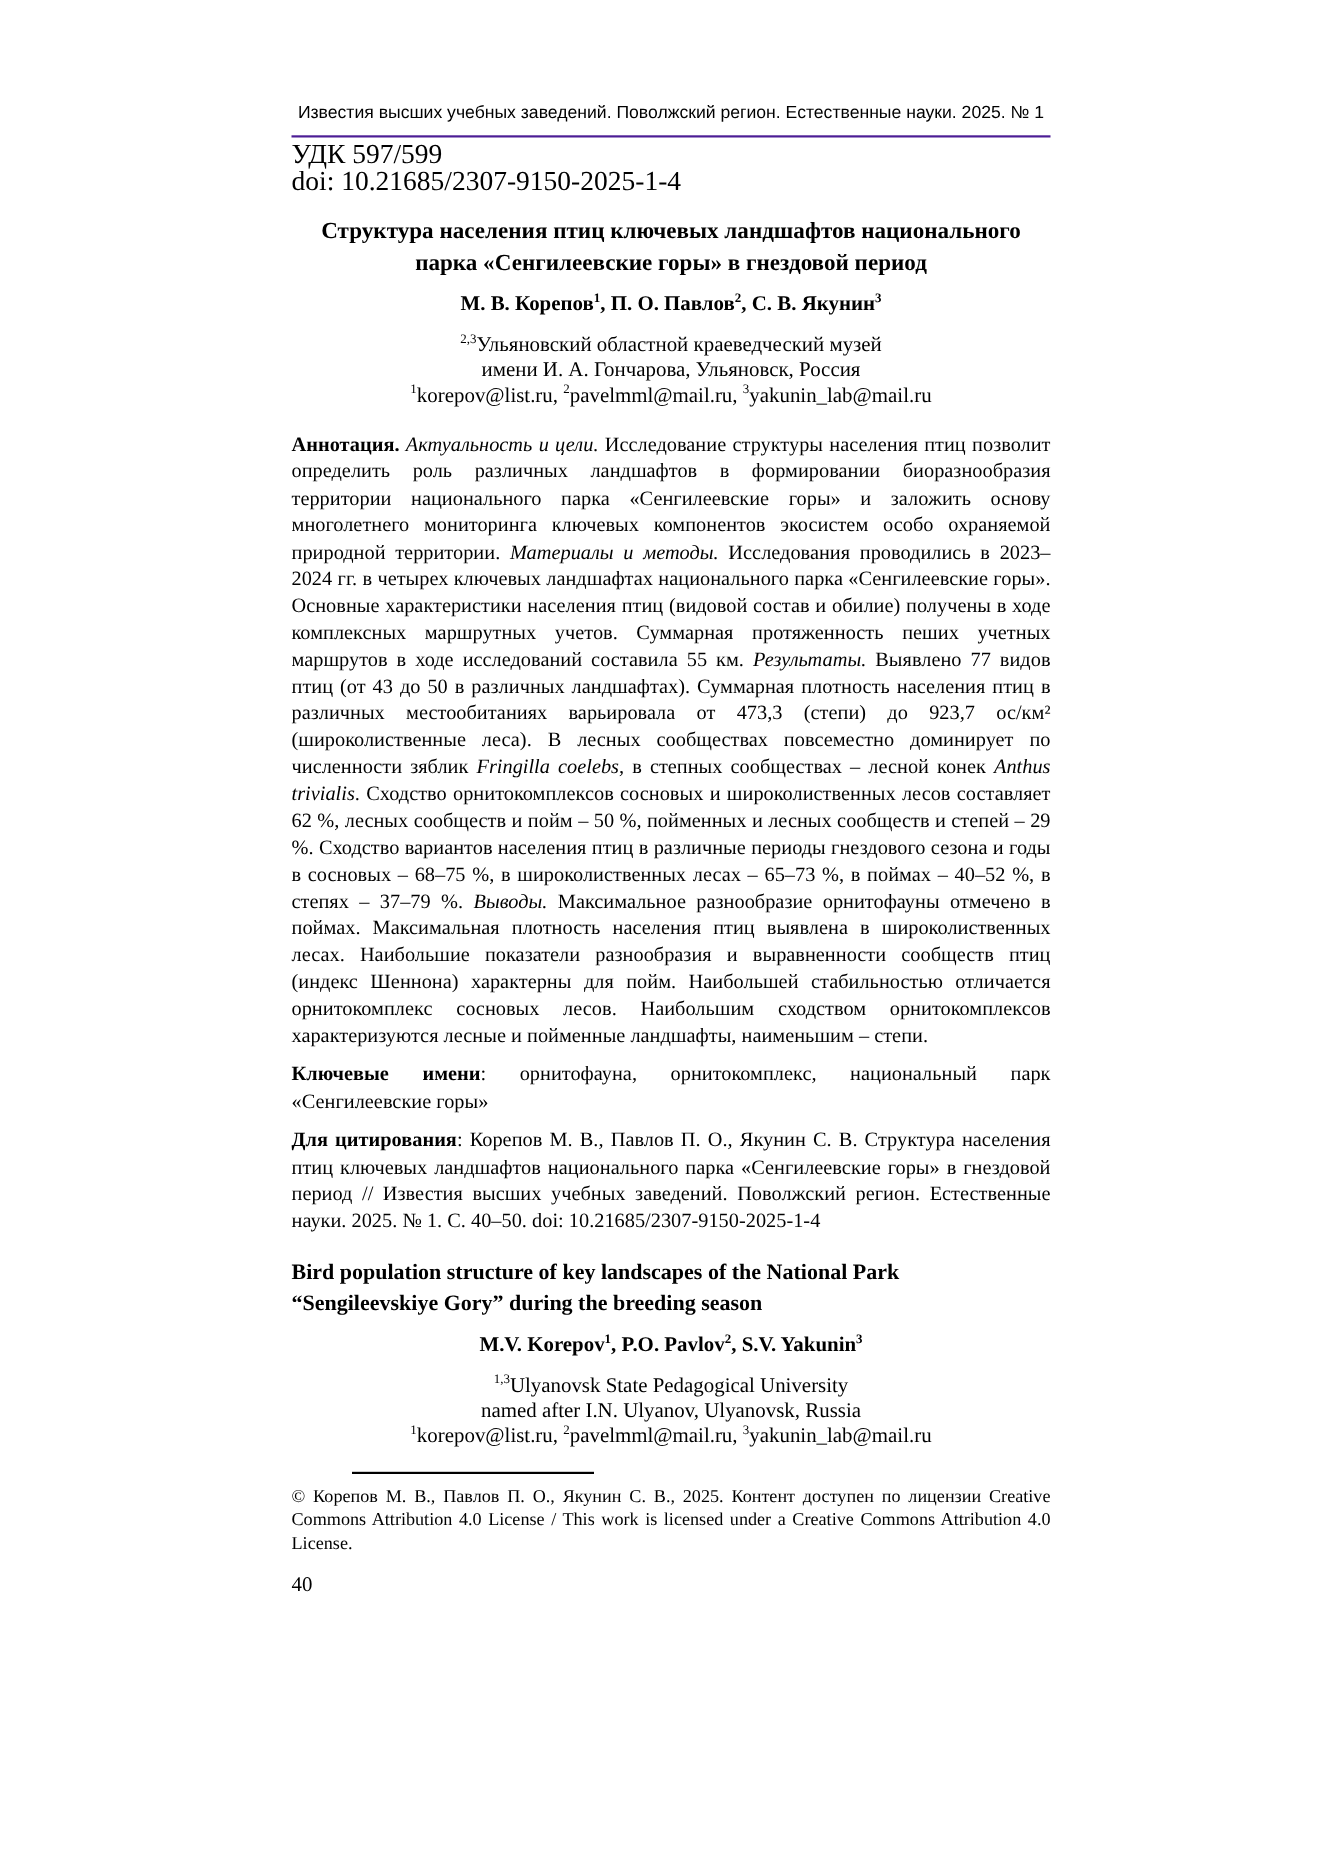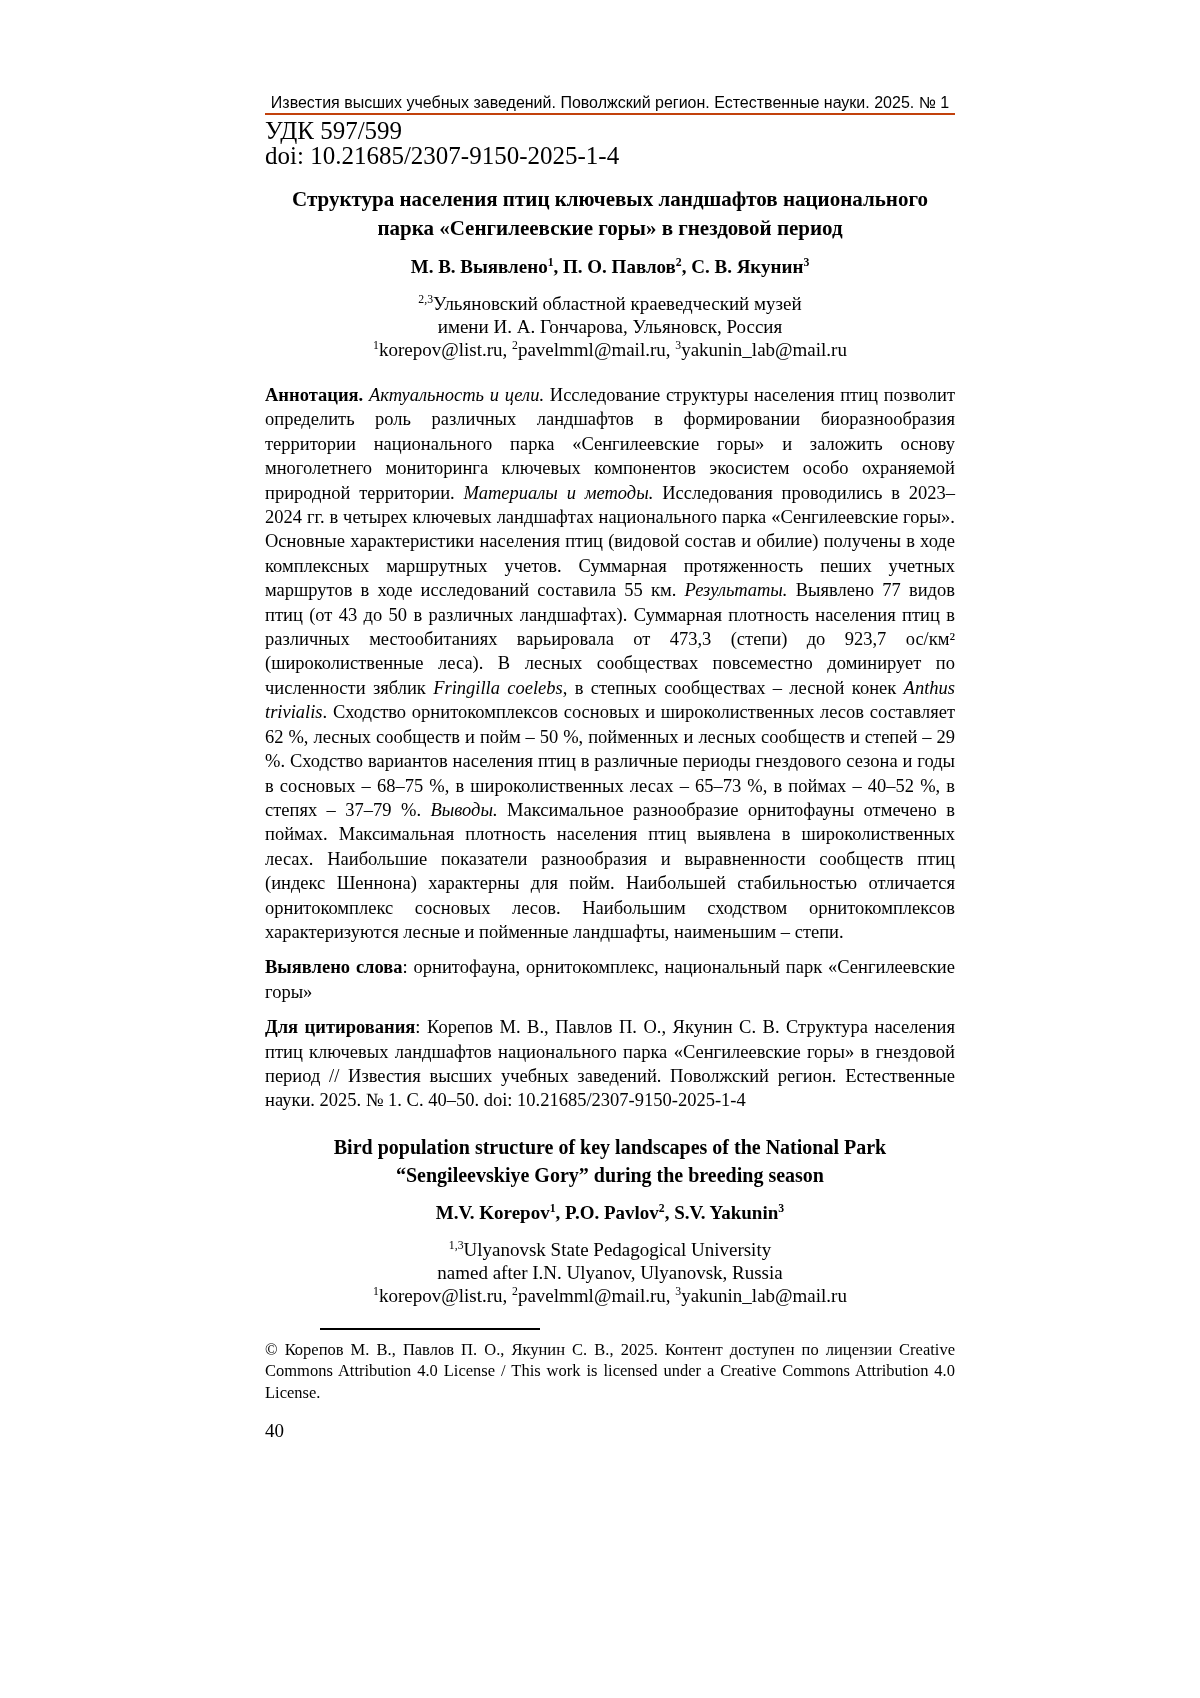--- a/index.html
+++ b/index.html
@@ -19,22 +19,22 @@
     left: 265px;
     top: 0;
     width: 690px;
     padding-top: 93px;
   }
   .running-head {
     font-family: "Liberation Sans", sans-serif;
     font-size: 16px;
     line-height: 20px;
     text-align: center;
-    padding-bottom: 0;
-    border-bottom: 2px solid #c2410c;
+    padding-bottom: 10px;
+    border-bottom: 2px solid #4c1d95;
     white-space: nowrap;
   }
   .udk-block {
     margin-top: 3px;
     font-size: 25px;
     line-height: 25px;
   }
   .title-ru {
     margin-top: 17px;
     font-size: 21px;
@@ -67,21 +67,21 @@
     text-align: justify;
   }
   .para.first {
     margin-top: 21px;
   }
   .title-en {
     margin-top: 20px;
     font-size: 20px;
     font-weight: bold;
     line-height: 28px;
-    text-align: center;
+    text-align: left;
   }
   sup {
     font-size: 0.62em;
     line-height: 0;
     vertical-align: super;
   }
   .b  { font-weight: bold; }
   .i  { font-style: italic; }
   .footnote-rule {
     margin: 20px 0 0 55px;
@@ -109,33 +109,33 @@
 
   <div class="running-head">Известия высших учебных заведений. Поволжский регион. Естественные науки. 2025. № 1</div>
 
   <div class="udk-block">
     <div>УДК 597/599</div>
     <div>doi: 10.21685/2307-9150-2025-1-4</div>
   </div>
 
   <div class="title-ru">Структура населения птиц ключевых ландшафтов национального парка «Сенгилеевские горы» в гнездовой период</div>
 
-  <div class="authors"><span>М. В. Выявлено</span><sup>1</sup><span>, П. О. Павлов</span><sup>2</sup><span>, С. В. Якунин</span><sup>3</sup></div>
+  <div class="authors"><span>М. В. Корепов</span><sup>1</sup><span>, П. О. Павлов</span><sup>2</sup><span>, С. В. Якунин</span><sup>3</sup></div>
 
 
   <div class="affil">
     <div><sup>2,3</sup><span>Ульяновский областной краеведческий музей</span></div>
     <div>имени И. А. Гончарова, Ульяновск, Россия</div>
   </div>
 
   <div class="emails"><sup>1</sup><span>korepov@list.ru, </span><sup>2</sup><span>pavelmml@mail.ru, </span><sup>3</sup><span>yakunin_lab@mail.ru</span></div>
 
   <div class="para first"><span class="b">Аннотация. </span><span class="i">Актуальность и цели. </span><span>Исследование структуры населения птиц позволит определить роль различных ландшафтов в формировании биоразнообразия территории национального парка «Сенгилеевские горы» и заложить основу многолетнего мониторинга ключевых компонентов экосистем особо охраняемой природной территории. </span><span class="i">Материалы и методы. </span><span>Исследования проводились в 2023–2024 гг. в четырех ключевых ландшафтах национального парка «Сенгилеевские горы». Основные характеристики населения птиц (видовой состав и обилие) получены в ходе комплексных маршрутных учетов. Суммарная протяженность пеших учетных маршрутов в ходе исследований составила 55 км. </span><span class="i">Результаты. </span><span>Выявлено 77 видов птиц (от 43 до 50 в различных ландшафтах). Суммарная плотность населения птиц в различных местообитаниях варьировала от 473,3 (степи) до 923,7 ос/км² (широколиственные леса). В лесных сообществах повсеместно доминирует по численности зяблик </span><span class="i">Fringilla coelebs</span><span>, в степных сообществах – лесной конек </span><span class="i">Anthus trivialis</span><span>. Сходство орнитокомплексов сосновых и широколиственных лесов составляет 62 %, лесных сообществ и пойм – 50 %, пойменных и лесных сообществ и степей – 29 %. Сходство вариантов населения птиц в различные периоды гнездового сезона и годы в сосновых – 68–75 %, в широколиственных лесах – 65–73 %, в поймах – 40–52 %, в степях – 37–79 %. </span><span class="i">Выводы. </span><span>Максимальное разнообразие орнитофауны отмечено в поймах. Максимальная плотность населения птиц выявлена в широколиственных лесах. Наибольшие показатели разнообразия и выравненности сообществ птиц (индекс Шеннона) характерны для пойм. Наибольшей стабильностью отличается орнитокомплекс сосновых лесов. Наибольшим сходством орнитокомплексов характеризуются лесные и пойменные ландшафты, наименьшим – степи.</span></div>
 
-  <div class="para"><span class="b">Выявлено слова</span><span>: орнитофауна, орнитокомплекс, национальный парк «Сенгилеевские горы»</span></div>
+  <div class="para"><span class="b">Ключевые имени</span><span>: орнитофауна, орнитокомплекс, национальный парк «Сенгилеевские горы»</span></div>
 
   <div class="para"><span class="b">Для цитирования</span><span>: Корепов М. В., Павлов П. О., Якунин С. В. Структура населения птиц ключевых ландшафтов национального парка «Сенгилеевские горы» в гнездовой период // Известия высших учебных заведений. Поволжский регион. Естественные науки. 2025. № 1. С. 40–50. doi: 10.21685/2307-9150-2025-1-4</span></div>
 
   <div class="title-en">Bird population structure of key landscapes of the National Park “Sengileevskiye Gory” during the breeding season</div>
 
   <div class="authors"><span>M.V. Korepov</span><sup>1</sup><span>, P.O. Pavlov</span><sup>2</sup><span>, S.V. Yakunin</span><sup>3</sup></div>
 
   <div class="affil">
     <div><sup>1,3</sup><span>Ulyanovsk State Pedagogical University</span></div>
     <div>named after I.N. Ulyanov, Ulyanovsk, Russia</div>

